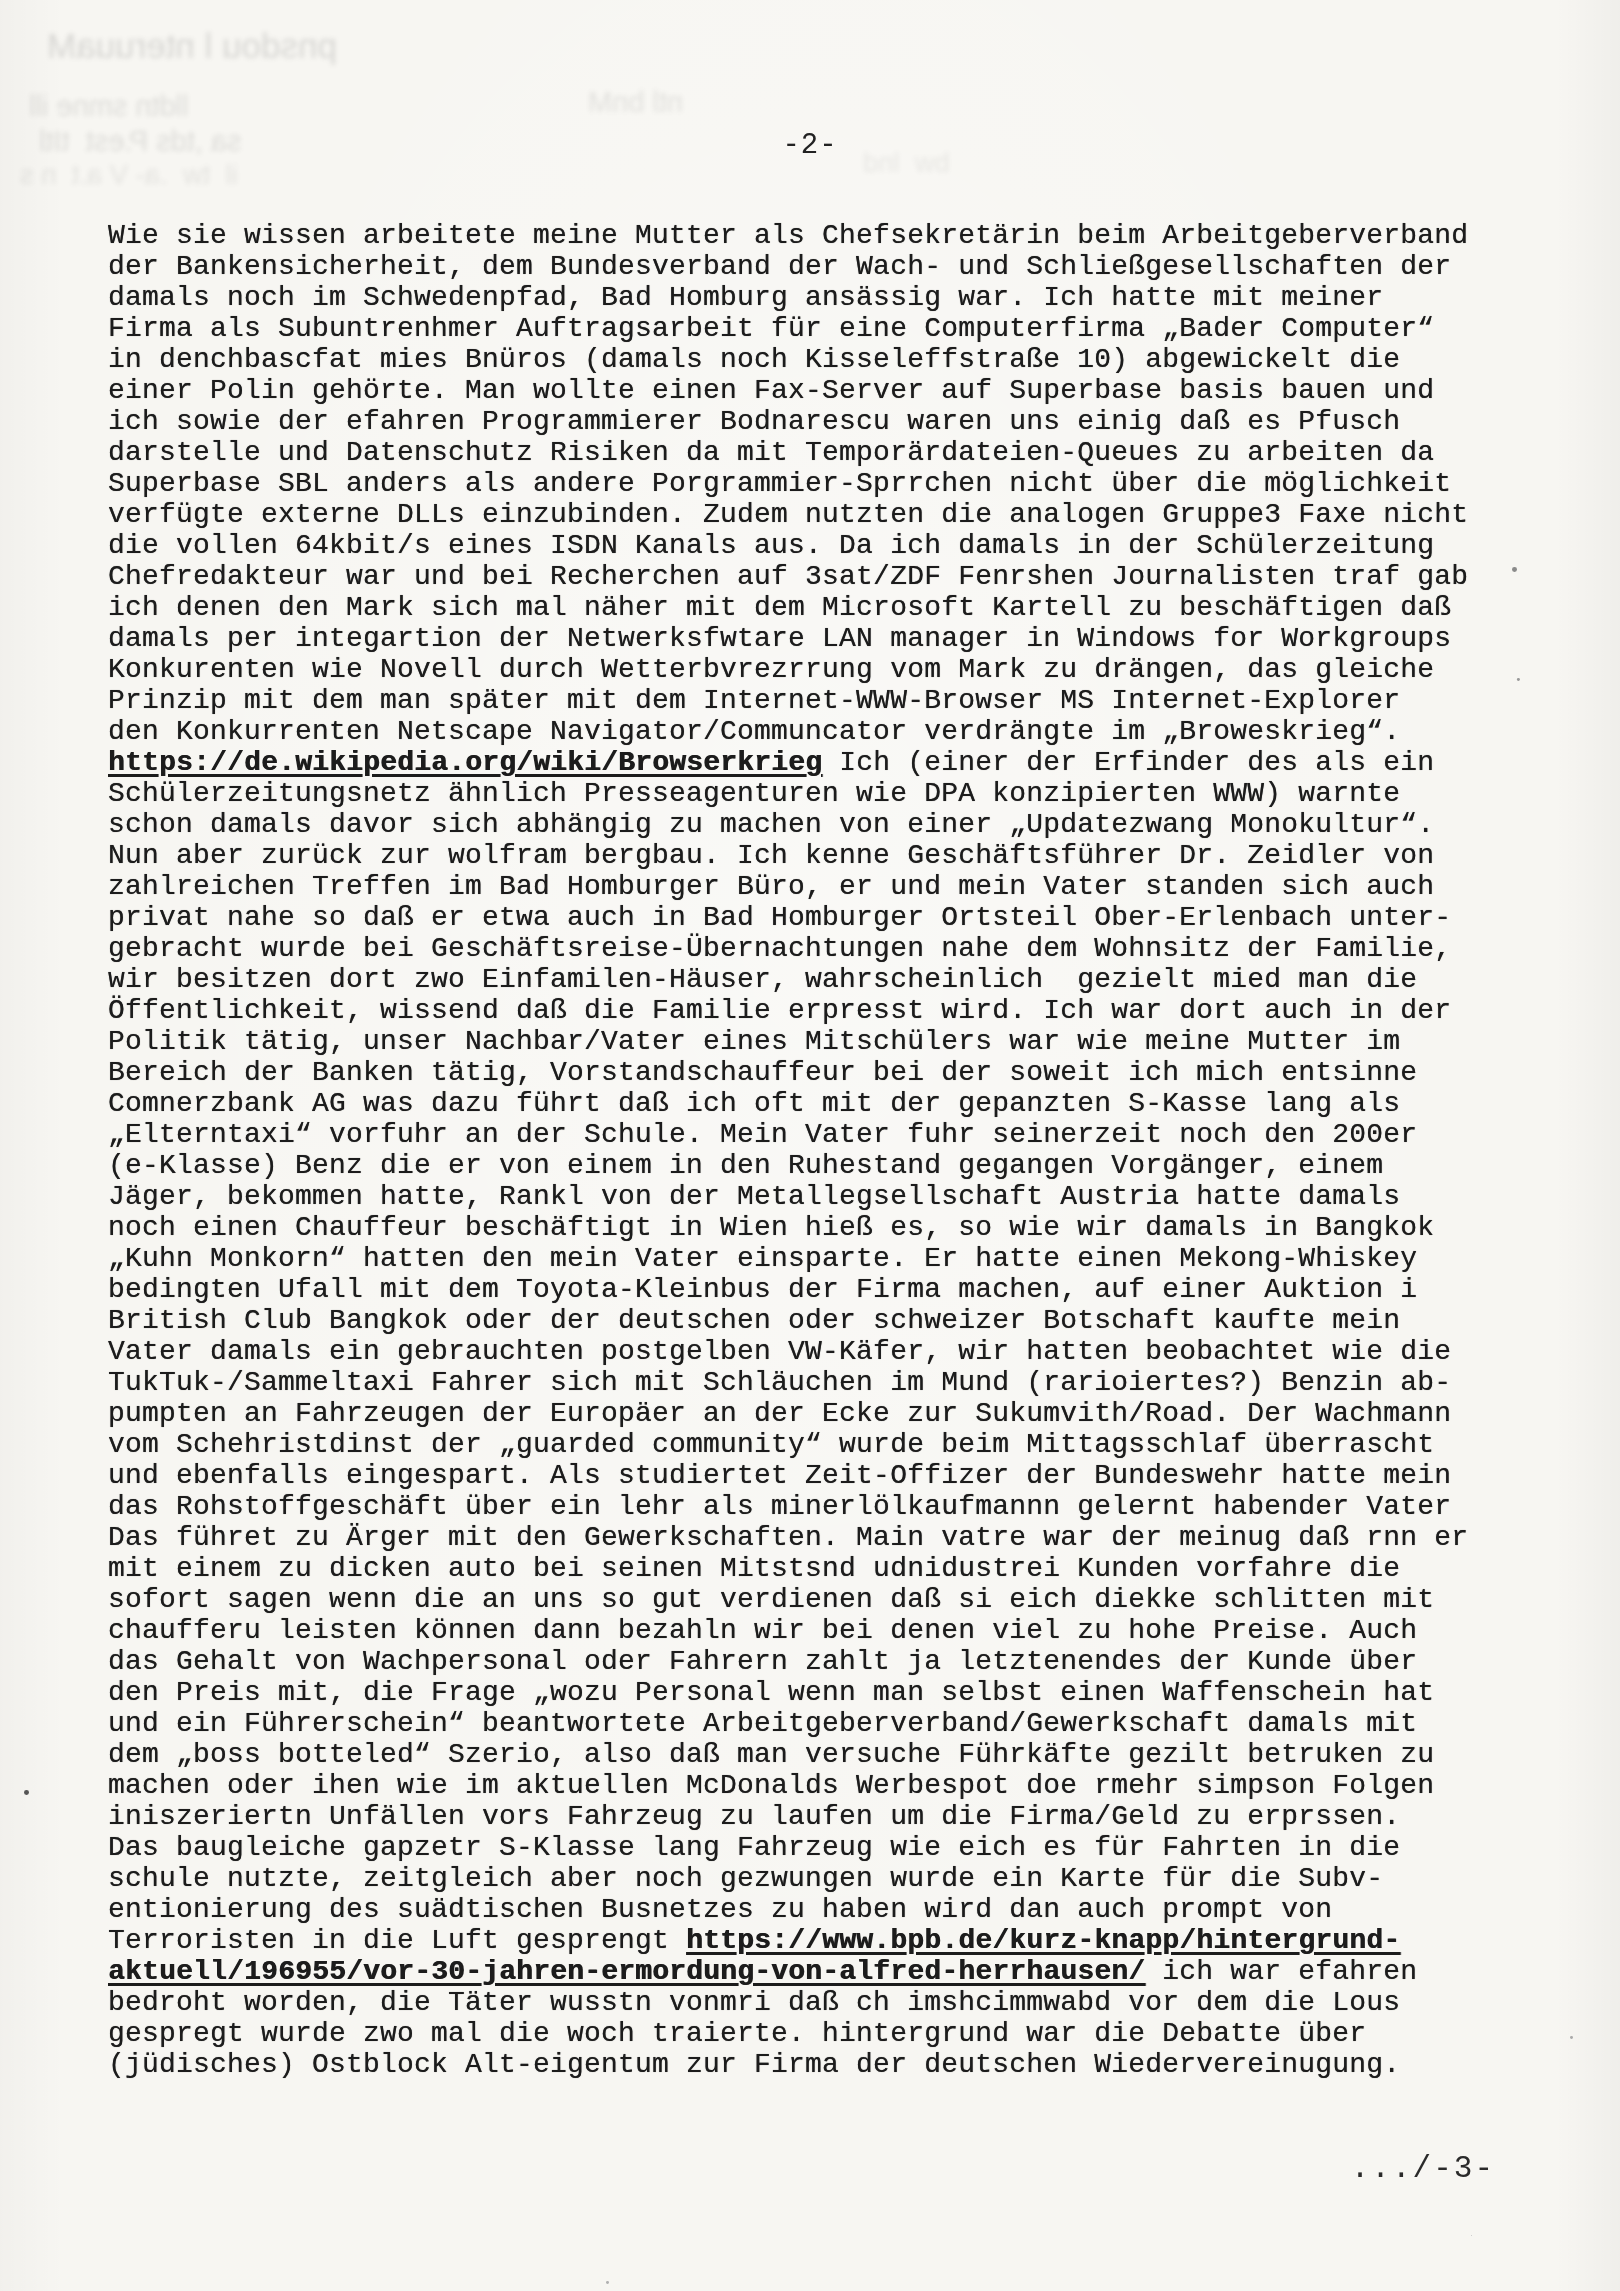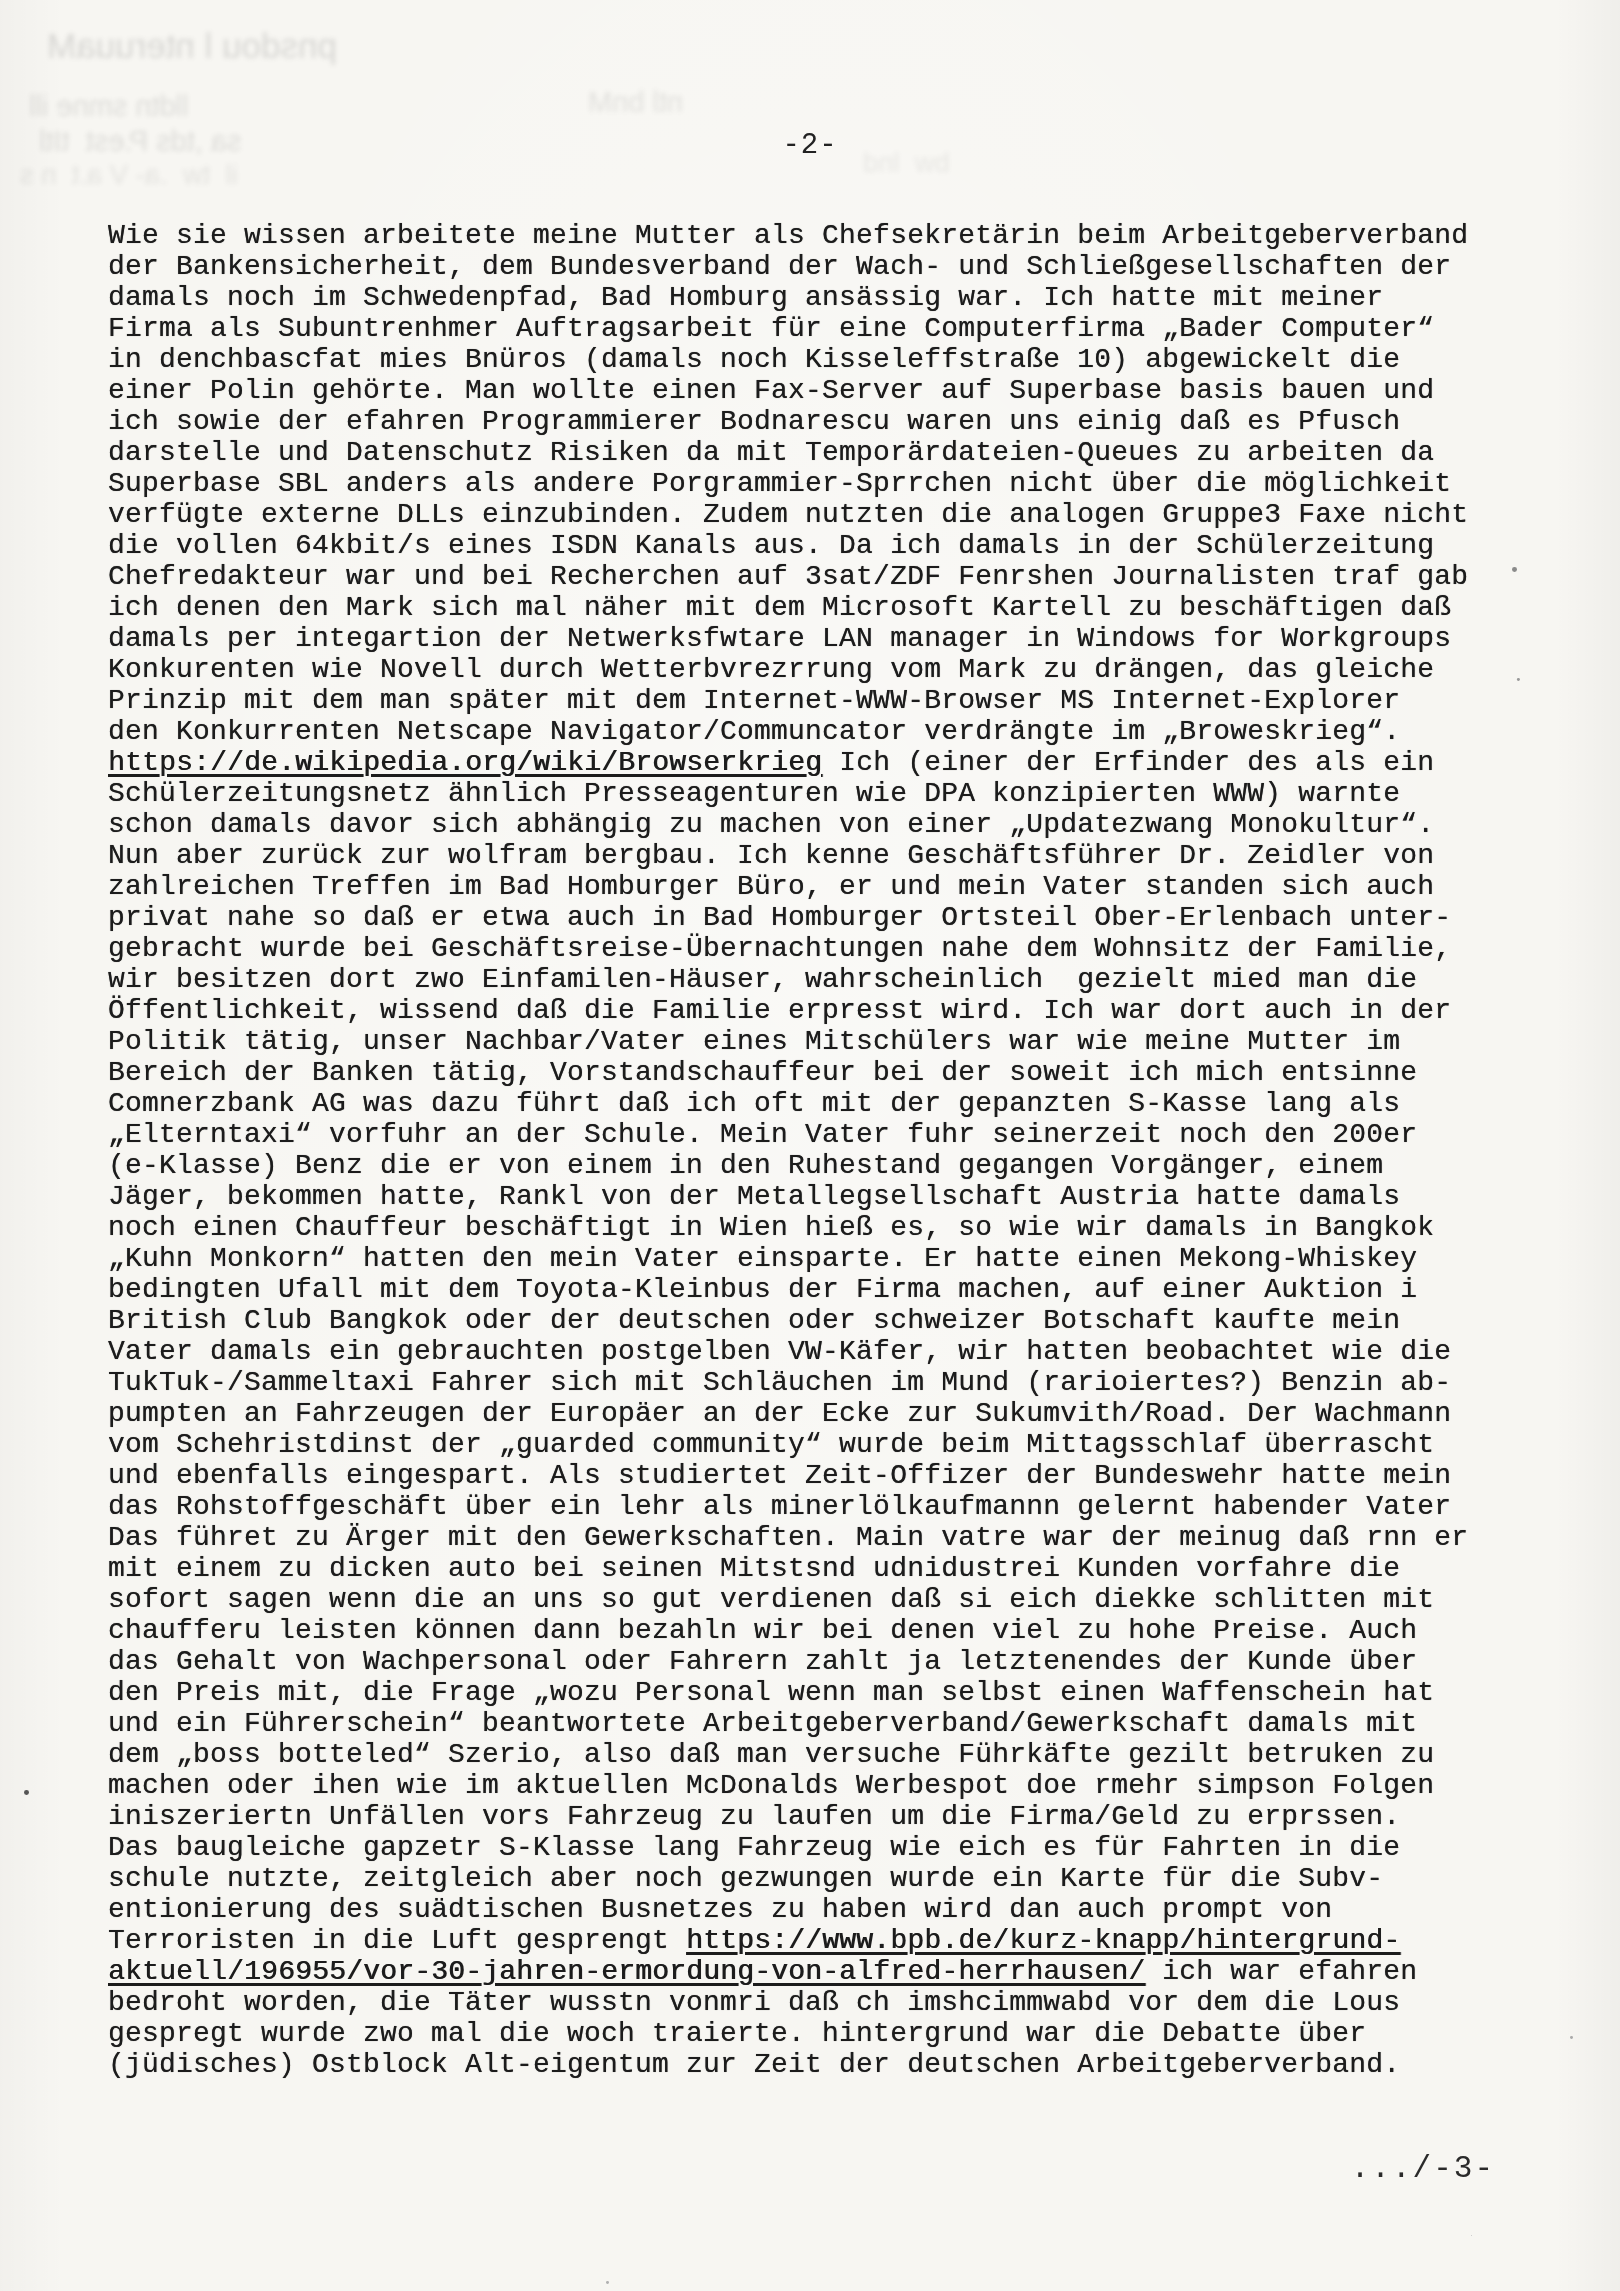--- a/index.html
+++ b/index.html
@@ -37,21 +37,21 @@
     width: 1441px;
     font-size: 28px;
     line-height: 31px;
     text-shadow: 0 0 0.7px rgba(10,10,10,0.75);
   }
   .line {
     white-space: pre;
     letter-spacing: 0.2px;
   }
   .link {
-    font-weight: normal;
+    font-weight: bold;
     text-decoration: underline;
     text-decoration-thickness: 2.9px;
     text-underline-offset: 3.9px;
     text-shadow: 0.6px 0 0 rgba(10,10,10,0.9);
   }
   .footer-marker {
     position: absolute;
     right: 125px;
     top: 2151px;
     font-size: 31px;
@@ -162,21 +162,21 @@
       <div class="line"><span>dem „boss botteled“ Szerio, also daß man versuche Führkäfte gezilt betruken zu</span></div>
       <div class="line"><span>machen oder ihen wie im aktuellen McDonalds Werbespot doe rmehr simpson Folgen</span></div>
       <div class="line"><span>iniszeriertn Unfällen vors Fahrzeug zu laufen um die Firma/Geld zu erprssen.</span></div>
       <div class="line"><span>Das baugleiche gapzetr S-Klasse lang Fahrzeug wie eich es für Fahrten in die</span></div>
       <div class="line"><span>schule nutzte, zeitgleich aber noch gezwungen wurde ein Karte für die Subv-</span></div>
       <div class="line"><span>entionierung des suädtischen Busnetzes zu haben wird dan auch prompt von</span></div>
       <div class="line"><span>Terroristen in die Luft gesprengt </span><span class="link">https://www.bpb.de/kurz-knapp/hintergrund-</span></div>
       <div class="line"><span class="link">aktuell/196955/vor-30-jahren-ermordung-von-alfred-herrhausen/</span><span> ich war efahren</span></div>
       <div class="line"><span>bedroht worden, die Täter wusstn vonmri daß ch imshcimmwabd vor dem die Lous</span></div>
       <div class="line"><span>gespregt wurde zwo mal die woch traierte. hintergrund war die Debatte über</span></div>
-      <div class="line"><span>(jüdisches) Ostblock Alt-eigentum zur Zeit der deutschen Arbeitgeberverband.</span></div>
+      <div class="line"><span>(jüdisches) Ostblock Alt-eigentum zur Firma der deutschen Wiedervereinugung.</span></div>
     </div>
 
   <div class="footer-marker">.../-3-</div>
 
   <div class="specks"></div>
 
 </div>
 
 
 </body></html>

